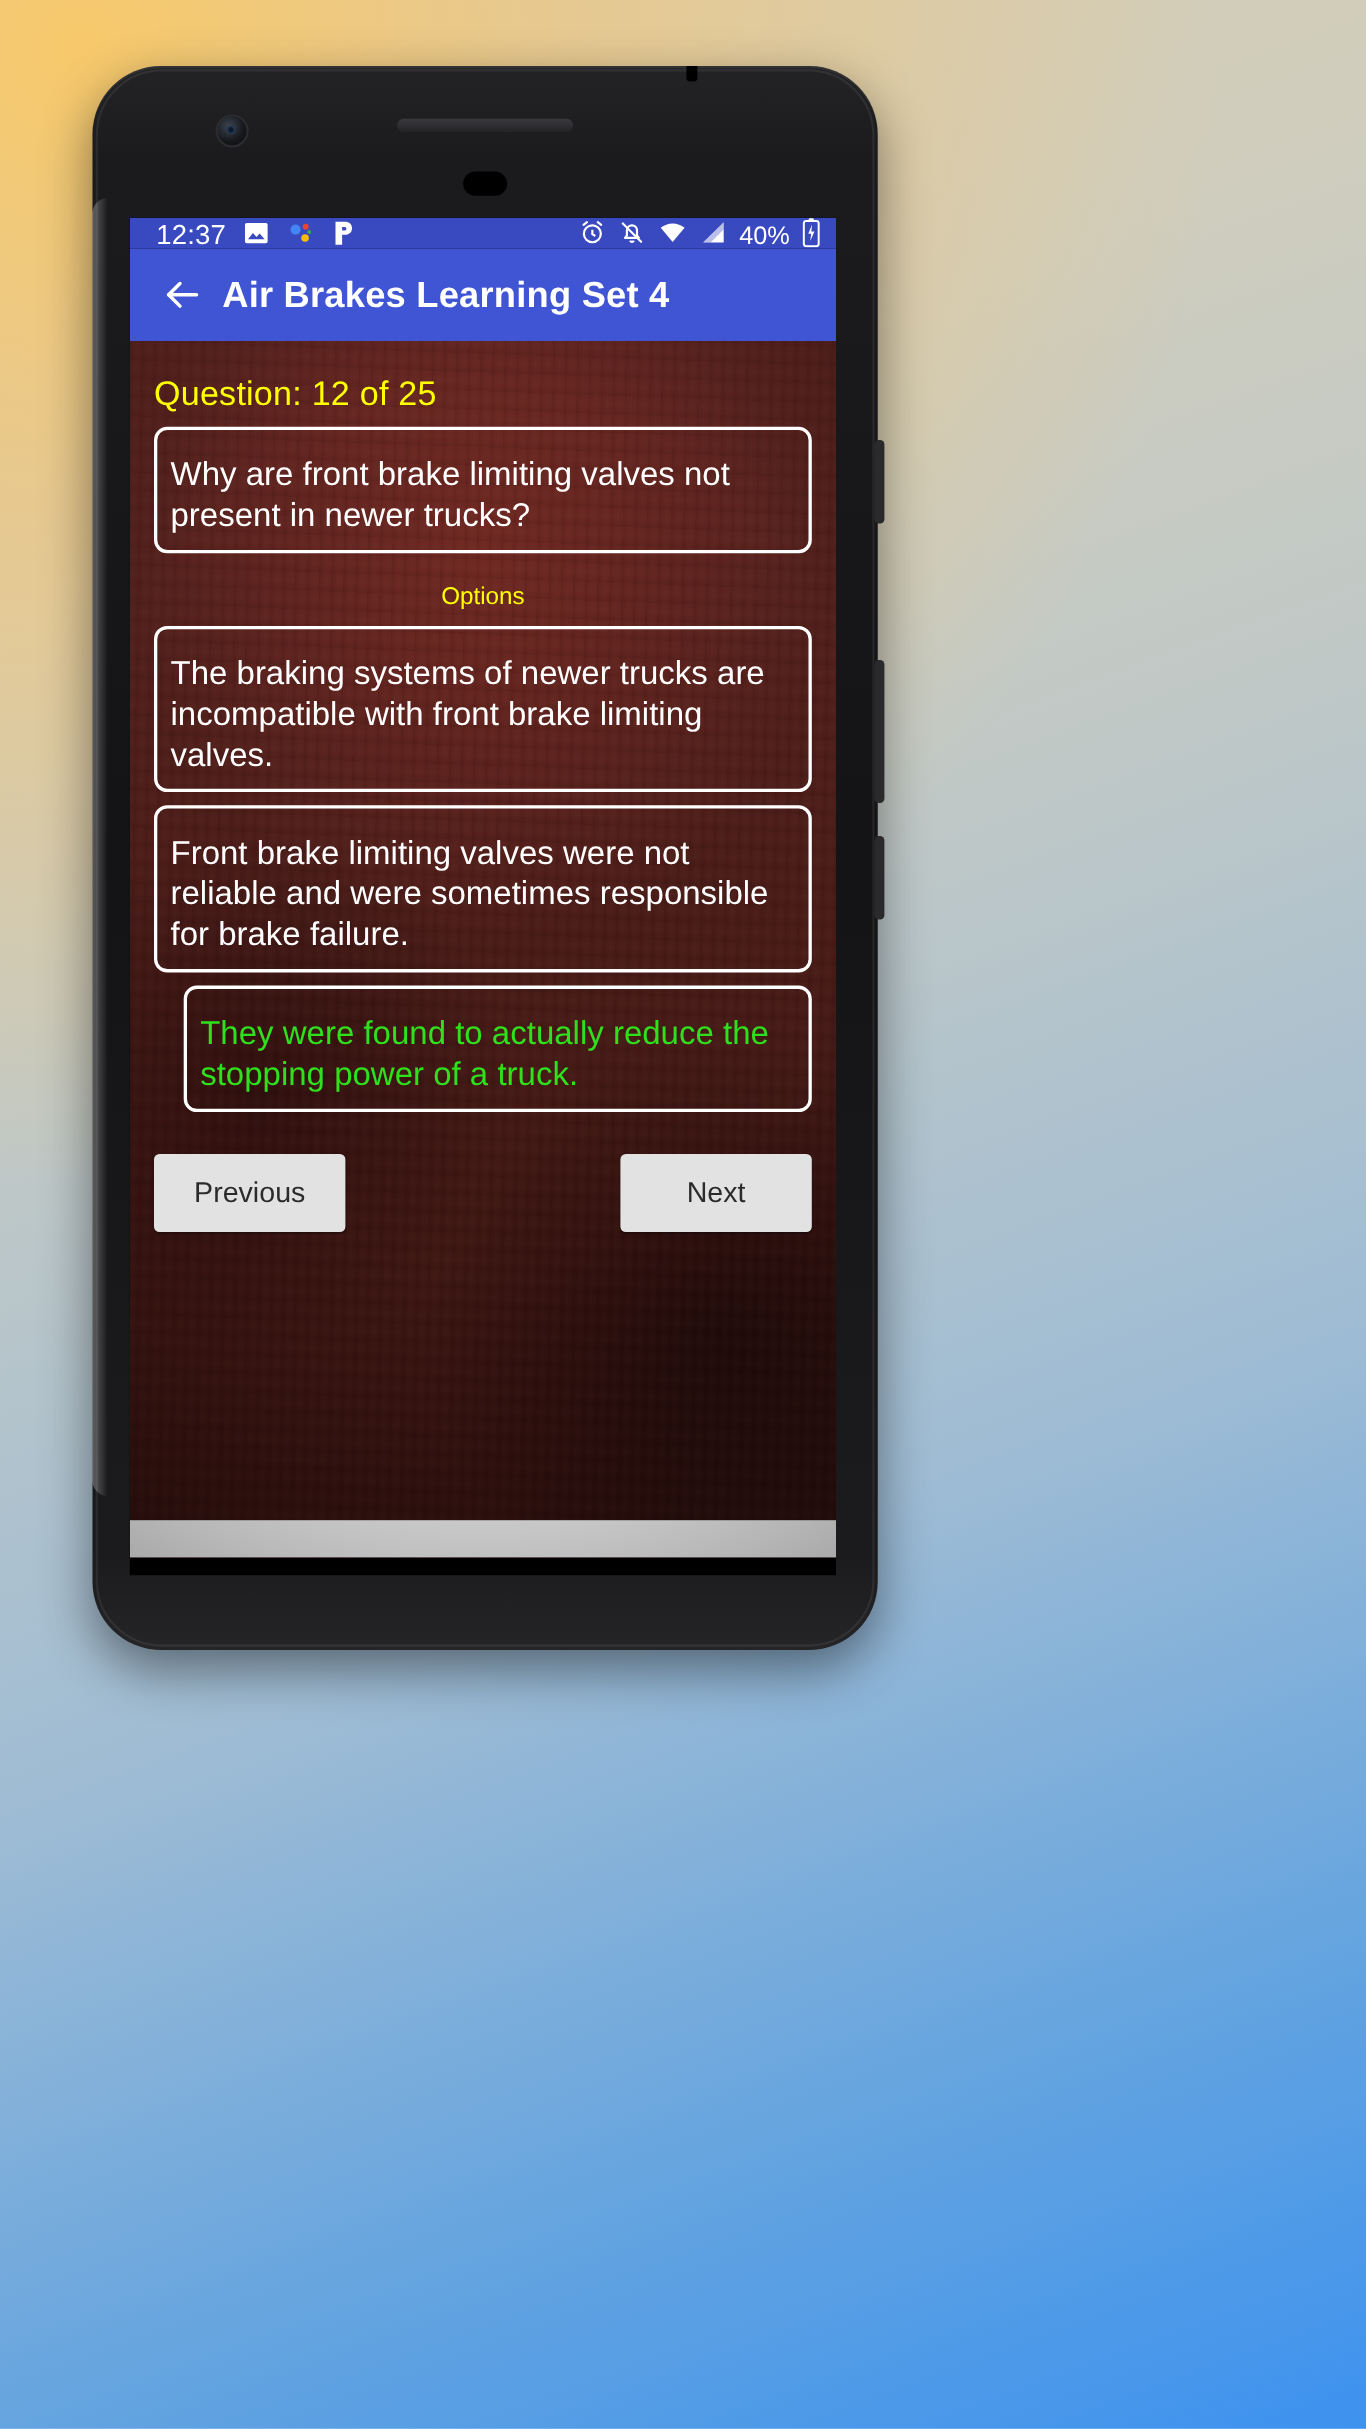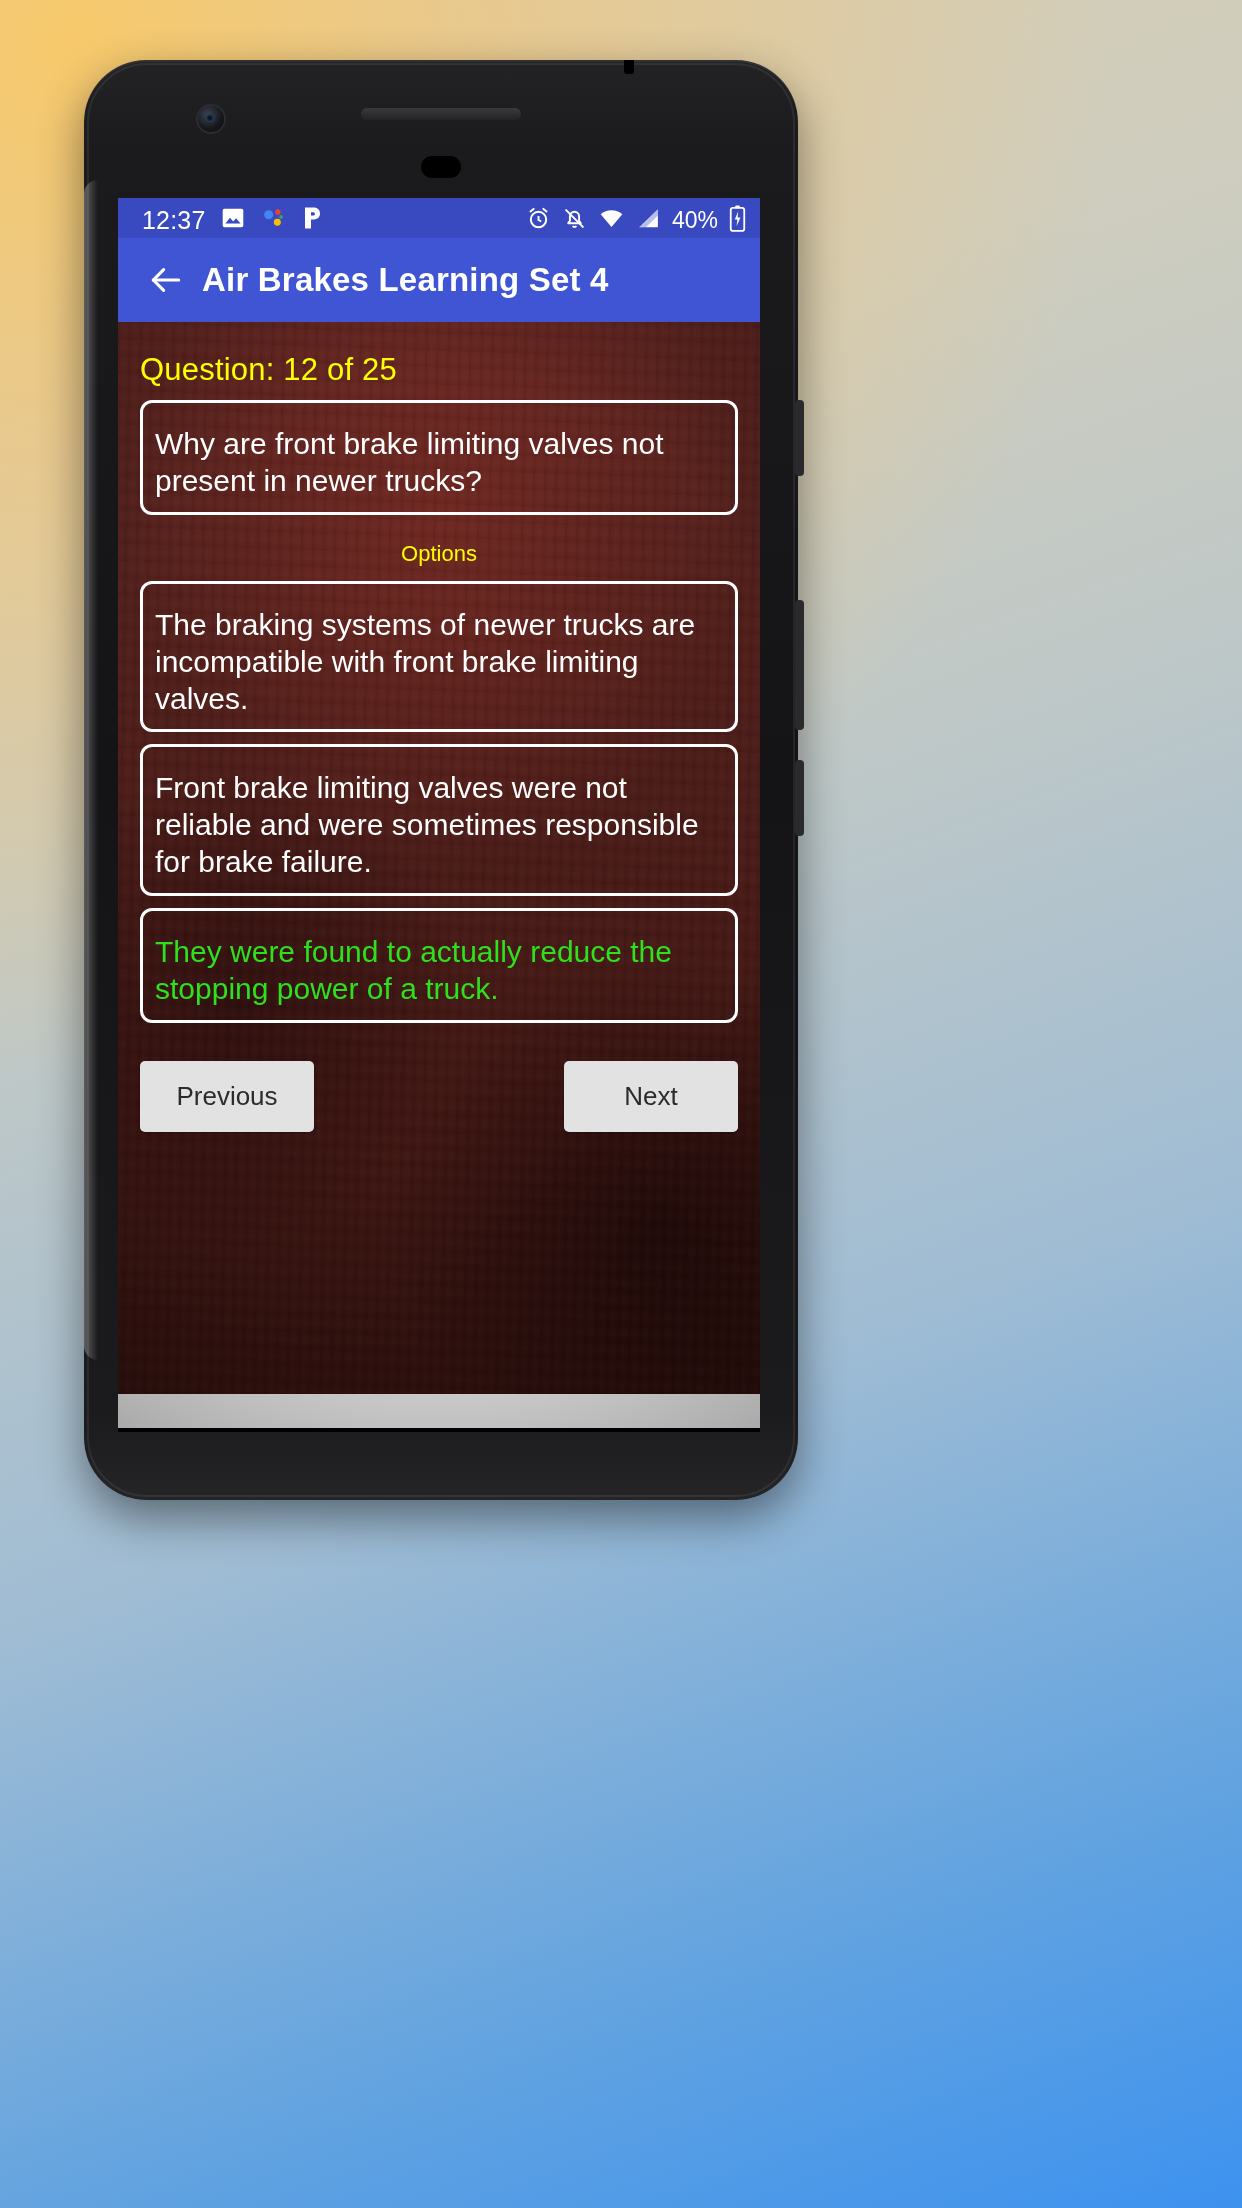--- a/index.html
+++ b/index.html
@@ -52,21 +52,21 @@
   }
 
   
   .screen{
     position:absolute; left:34px; top:138px; width:642px; height:1234px;
     background:#000; overflow:hidden;
   }
 
   
   .statusbar{
-    height:40px; background:#3949c0; display:flex; align-items:center;
+    height:28px; background:#3949c0; display:flex; align-items:center;
     padding:4px 14px 0 24px; color:#fff; gap:0;
   }
   .sb-time{ font-size:25px; letter-spacing:.2px; font-weight:400; }
   .sb-left{ display:flex; align-items:center; gap:14px; }
   .sb-right{ margin-left:auto; display:flex; align-items:center; gap:11px;justify-content:center; }
   .sb-batt-text{ font-size:23px; }
 
   
   .appbar{
     height:84px; background:#4055d4; display:flex; align-items:center; padding:0 26px;
@@ -99,21 +99,21 @@
   .inner{ position:relative; z-index:2; padding:0 22px; }
 
   .qcount{
     text-align:left; color:#ffff00; font-size:31px; padding:30px 0 12px;
     letter-spacing:.2px;
   }
   .card{
     border:3px solid #ffffff; border-radius:12px; padding:23px 12px 12px;
     color:#ffffff; font-size:30px; line-height:1.23; margin-bottom:12px;
   }
-  .card.correct{ color:#2fe01c; }
+  .card.correct{ color:#2fe01c;margin-left:27px; }
   .options-label{
     text-align:center; color:#ffff00; font-size:22px; padding:14px 0 14px;
   }
   .navrow{ display:flex; justify-content:space-between; padding-top:26px; }
   .navbtn{
     background:#e2e2e2; color:#2b2b2b; font-size:26px; border:none;
     border-radius:5px; padding:20px 34px; min-width:174px; text-align:center;
     box-shadow:0 1px 2px rgba(0,0,0,.35);
   }
 

